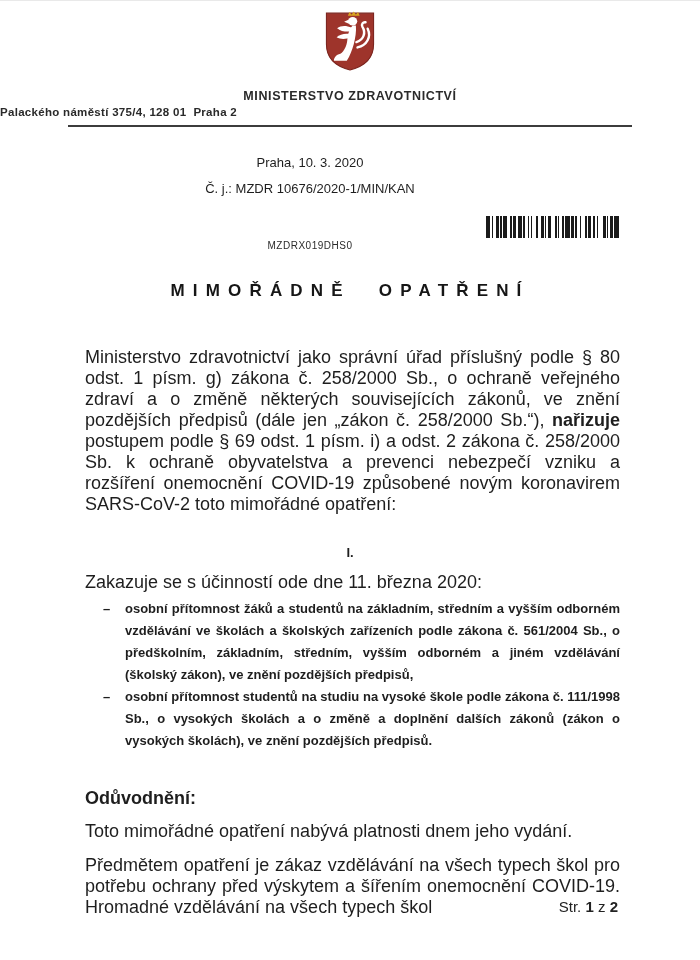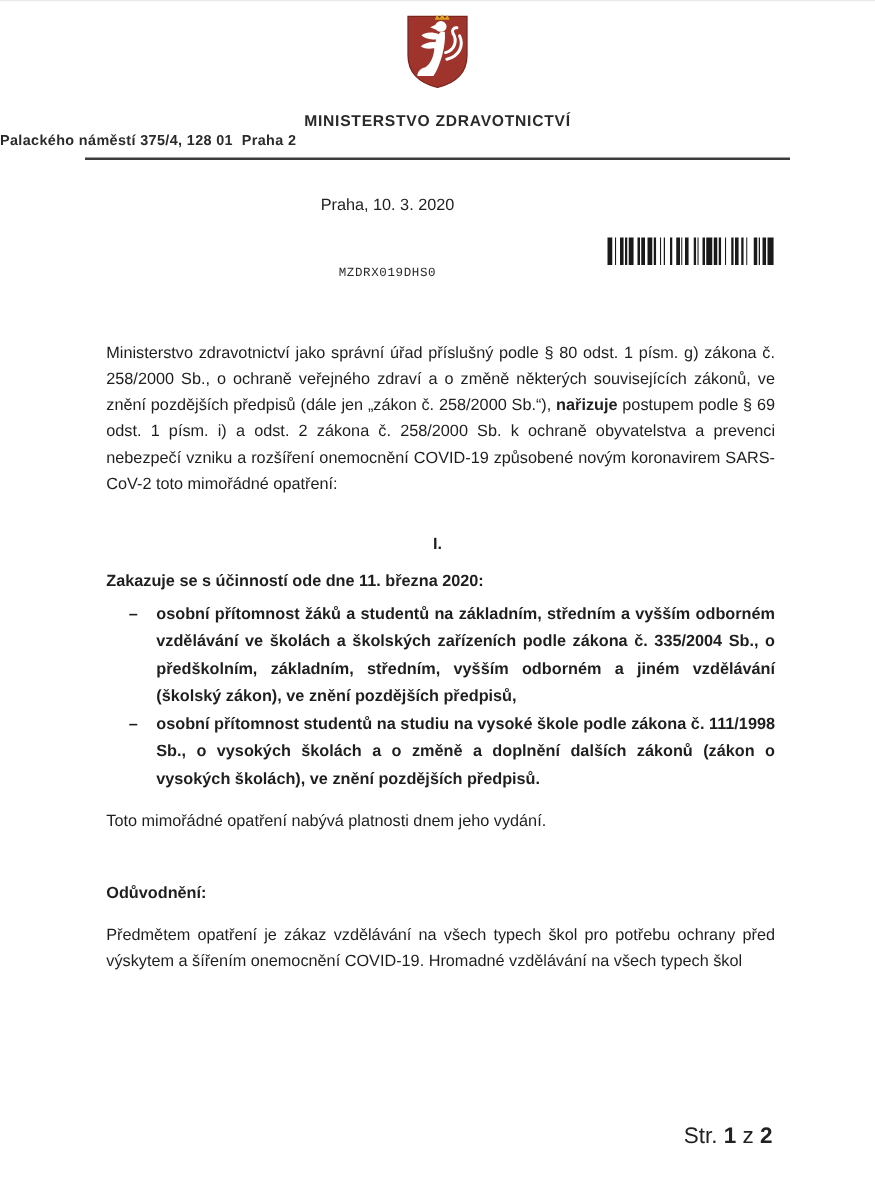--- a/index.html
+++ b/index.html
@@ -30,55 +30,55 @@
   
   .meta{margin:28px 80px 0 0;text-align:center;}
   .meta .place-date{font-size:13px;}
   .meta .ref-number{font-size:13px;margin-top:11px;}
   .barcode{
     margin-top:6px;margin-left:auto;
     height:22px;width:auto;display:inline-block;
     font-size:0;line-height:0;
   }
   .barcode-row{text-align:right;margin-top:6px;}
-  .barcode-text{font-size:10px;letter-spacing:.5px;margin-top:2px;color:#2a2a2a;font-family:Liberation Mono, monospace;}
+  .barcode-text{font-size:10px;letter-spacing:.5px;margin-top:2px;color:#2a2a2a;}
   
   .doc-title{
     margin-top:30px;text-align:center;
     font-size:17px;font-weight:bold;
     letter-spacing:.48em;word-spacing:.9em;
     color:#161616;
   }
   
-  .body-block{margin-left:85px;margin-right:80px;font-size:13px;line-height:21px;}
+  .body-block{margin-left:85px;margin-right:80px;font-size:18px;line-height:21px;}
   .justify{text-align:justify;}
   .intro-para{margin-top:46px;}
   .sec-heading{
     margin-top:30px;text-align:center;
     font-size:13px;font-weight:bold;
   }
-  .lead-line{margin-top:12px;font-weight:bold;}
+  .lead-line{margin-top:12px;font-weight:normal;}
   ul.measures{
     list-style:none;margin:5px 80px 0 85px;padding:0;
     font-size:13px;line-height:22px;font-weight:bold;
   }
   ul.measures li{
     position:relative;
     padding-left:40px;text-align:justify;
   }
   ul.measures li .dash{position:absolute;left:18px;top:0;font-weight:bold;}
   .sec2-heading{margin-top:16px;}
   .plain-line{margin-top:12px;}
   .just-heading{margin-top:36px;font-weight:bold;}
   .just-para1{margin-top:40px;}
   .just-para2{margin-top:13px;}
   
   .footer{
     position:absolute;right:82px;top:897px;
-    font-size:18px;color:#222;text-align:center;
+    font-size:15px;color:#222;text-align:center;
   }
   .footer b{font-weight:bold;}
 </style>
 </head>
 <body>
 
 <div class="page">
 
   <div class="emblem-wrap">
     <svg width="58" height="60" viewBox="0 0 100 112" aria-hidden="true">
@@ -98,43 +98,45 @@
       <path d="M46 9 L49 2 L53 7 L57 1 L61 7 L65 2 L68 9 Z" fill="#d9a520"></path>
     </svg>
   </div>
 
   <div class="ministry-name">MINISTERSTVO ZDRAVOTNICTVÍ</div>
   <div class="ministry-address">Palackého náměstí 375/4, 128 01  Praha 2</div>
   <div class="header-rule"></div>
 
   <div class="meta">
     <div class="place-date">Praha, 10. 3. 2020</div>
+    <div class="ref-number">Č. j.: MZDR 10676/2020-1/MIN/KAN</div>
     <div class="barcode-row">
       <span class="barcode" id="barcode"><span style="display: inline-block; vertical-align: top; height: 22px; width: 4.35px; background: rgb(26, 26, 26);"></span><span style="display: inline-block; vertical-align: top; height: 22px; width: 1.45px; background: rgb(255, 255, 255);"></span><span style="display: inline-block; vertical-align: top; height: 22px; width: 1.45px; background: rgb(26, 26, 26);"></span><span style="display: inline-block; vertical-align: top; height: 22px; width: 2.9px; background: rgb(255, 255, 255);"></span><span style="display: inline-block; vertical-align: top; height: 22px; width: 2.9px; background: rgb(26, 26, 26);"></span><span style="display: inline-block; vertical-align: top; height: 22px; width: 1.45px; background: rgb(255, 255, 255);"></span><span style="display: inline-block; vertical-align: top; height: 22px; width: 1.45px; background: rgb(26, 26, 26);"></span><span style="display: inline-block; vertical-align: top; height: 22px; width: 1.45px; background: rgb(255, 255, 255);"></span><span style="display: inline-block; vertical-align: top; height: 22px; width: 4.35px; background: rgb(26, 26, 26);"></span><span style="display: inline-block; vertical-align: top; height: 22px; width: 2.9px; background: rgb(255, 255, 255);"></span><span style="display: inline-block; vertical-align: top; height: 22px; width: 1.45px; background: rgb(26, 26, 26);"></span><span style="display: inline-block; vertical-align: top; height: 22px; width: 1.45px; background: rgb(255, 255, 255);"></span><span style="display: inline-block; vertical-align: top; height: 22px; width: 2.9px; background: rgb(26, 26, 26);"></span><span style="display: inline-block; vertical-align: top; height: 22px; width: 1.45px; background: rgb(255, 255, 255);"></span><span style="display: inline-block; vertical-align: top; height: 22px; width: 4.35px; background: rgb(26, 26, 26);"></span><span style="display: inline-block; vertical-align: top; height: 22px; width: 1.45px; background: rgb(255, 255, 255);"></span><span style="display: inline-block; vertical-align: top; height: 22px; width: 1.45px; background: rgb(26, 26, 26);"></span><span style="display: inline-block; vertical-align: top; height: 22px; width: 2.9px; background: rgb(255, 255, 255);"></span><span style="display: inline-block; vertical-align: top; height: 22px; width: 1.45px; background: rgb(26, 26, 26);"></span><span style="display: inline-block; vertical-align: top; height: 22px; width: 1.45px; background: rgb(255, 255, 255);"></span><span style="display: inline-block; vertical-align: top; height: 22px; width: 1.45px; background: rgb(26, 26, 26);"></span><span style="display: inline-block; vertical-align: top; height: 22px; width: 4.35px; background: rgb(255, 255, 255);"></span><span style="display: inline-block; vertical-align: top; height: 22px; width: 1.45px; background: rgb(26, 26, 26);"></span><span style="display: inline-block; vertical-align: top; height: 22px; width: 2.9px; background: rgb(255, 255, 255);"></span><span style="display: inline-block; vertical-align: top; height: 22px; width: 2.9px; background: rgb(26, 26, 26);"></span><span style="display: inline-block; vertical-align: top; height: 22px; width: 1.45px; background: rgb(255, 255, 255);"></span><span style="display: inline-block; vertical-align: top; height: 22px; width: 1.45px; background: rgb(26, 26, 26);"></span><span style="display: inline-block; vertical-align: top; height: 22px; width: 1.45px; background: rgb(255, 255, 255);"></span><span style="display: inline-block; vertical-align: top; height: 22px; width: 2.9px; background: rgb(26, 26, 26);"></span><span style="display: inline-block; vertical-align: top; height: 22px; width: 4.35px; background: rgb(255, 255, 255);"></span><span style="display: inline-block; vertical-align: top; height: 22px; width: 1.45px; background: rgb(26, 26, 26);"></span><span style="display: inline-block; vertical-align: top; height: 22px; width: 1.45px; background: rgb(255, 255, 255);"></span><span style="display: inline-block; vertical-align: top; height: 22px; width: 1.45px; background: rgb(26, 26, 26);"></span><span style="display: inline-block; vertical-align: top; height: 22px; width: 2.9px; background: rgb(255, 255, 255);"></span><span style="display: inline-block; vertical-align: top; height: 22px; width: 1.45px; background: rgb(26, 26, 26);"></span><span style="display: inline-block; vertical-align: top; height: 22px; width: 1.45px; background: rgb(255, 255, 255);"></span><span style="display: inline-block; vertical-align: top; height: 22px; width: 4.35px; background: rgb(26, 26, 26);"></span><span style="display: inline-block; vertical-align: top; height: 22px; width: 1.45px; background: rgb(255, 255, 255);"></span><span style="display: inline-block; vertical-align: top; height: 22px; width: 2.9px; background: rgb(26, 26, 26);"></span><span style="display: inline-block; vertical-align: top; height: 22px; width: 1.45px; background: rgb(255, 255, 255);"></span><span style="display: inline-block; vertical-align: top; height: 22px; width: 1.45px; background: rgb(26, 26, 26);"></span><span style="display: inline-block; vertical-align: top; height: 22px; width: 2.9px; background: rgb(255, 255, 255);"></span><span style="display: inline-block; vertical-align: top; height: 22px; width: 1.45px; background: rgb(26, 26, 26);"></span><span style="display: inline-block; vertical-align: top; height: 22px; width: 4.35px; background: rgb(255, 255, 255);"></span><span style="display: inline-block; vertical-align: top; height: 22px; width: 1.45px; background: rgb(26, 26, 26);"></span><span style="display: inline-block; vertical-align: top; height: 22px; width: 1.45px; background: rgb(255, 255, 255);"></span><span style="display: inline-block; vertical-align: top; height: 22px; width: 2.9px; background: rgb(26, 26, 26);"></span><span style="display: inline-block; vertical-align: top; height: 22px; width: 1.45px; background: rgb(255, 255, 255);"></span><span style="display: inline-block; vertical-align: top; height: 22px; width: 2.9px; background: rgb(26, 26, 26);"></span><span style="display: inline-block; vertical-align: top; height: 22px; width: 1.45px; background: rgb(255, 255, 255);"></span><span style="display: inline-block; vertical-align: top; height: 22px; width: 1.45px; background: rgb(26, 26, 26);"></span><span style="display: inline-block; vertical-align: top; height: 22px; width: 4.35px; background: rgb(255, 255, 255);"></span><span style="display: inline-block; vertical-align: top; height: 22px; width: 2.9px; background: rgb(26, 26, 26);"></span><span style="display: inline-block; vertical-align: top; height: 22px; width: 1.45px; background: rgb(255, 255, 255);"></span><span style="display: inline-block; vertical-align: top; height: 22px; width: 1.45px; background: rgb(26, 26, 26);"></span><span style="display: inline-block; vertical-align: top; height: 22px; width: 1.45px; background: rgb(255, 255, 255);"></span><span style="display: inline-block; vertical-align: top; height: 22px; width: 2.9px; background: rgb(26, 26, 26);"></span><span style="display: inline-block; vertical-align: top; height: 22px; width: 1.45px; background: rgb(255, 255, 255);"></span><span style="display: inline-block; vertical-align: top; height: 22px; width: 4.35px; background: rgb(26, 26, 26);"></span><span style="display: inline-block; vertical-align: top; height: 22px; width: 1.45px; background: rgb(255, 255, 255);"></span></span>
     </div>
     <div class="barcode-text">MZDRX019DHS0</div>
   </div>
 
+  <div class="doc-title">MIMOŘÁDNĚ OPATŘENÍ</div>
 
   <p class="body-block justify intro-para"><span>Ministerstvo zdravotnictví jako správní úřad příslušný podle § 80 odst. 1 písm. g) zákona č. 258/2000 Sb., o ochraně veřejného zdraví a o změně některých souvisejících zákonů, ve znění pozdějších předpisů (dále jen „zákon č. 258/2000 Sb.“), </span><b>nařizuje</b><span> postupem podle § 69 odst. 1 písm. i) a odst. 2 zákona č. 258/2000 Sb. k ochraně obyvatelstva a prevenci nebezpečí vzniku a rozšíření onemocnění COVID-19 způsobené novým koronavirem SARS-CoV-2 toto mimořádné opatření:</span></p>
 
   <div class="sec-heading">I.</div>
   <div class="body-block lead-line">Zakazuje se s účinností ode dne 11. března 2020:</div>
 
   <ul class="measures">
     <li>
       <span class="dash">–</span>
-      <span>osobní přítomnost žáků a studentů na základním, středním a vyšším odborném vzdělávání ve školách a školských zařízeních podle zákona č. 335/2004 Sb., o předškolním, základním, středním, vyšším odborném a jiném vzdělávání (školský zákon), ve znění pozdějších předpisů,</span>
+      <span>osobní přítomnost žáků a studentů na základním, středním a vyšším odborném vzdělávání ve školách a školských zařízeních podle zákona č. 561/2004 Sb., o předškolním, základním, středním, vyšším odborném a jiném vzdělávání (školský zákon), ve znění pozdějších předpisů,</span>
     </li>
     <li>
       <span class="dash">–</span>
       <span>osobní přítomnost studentů na studiu na vysoké škole podle zákona č. 111/1998 Sb., o vysokých školách a o změně a doplnění dalších zákonů (zákon o vysokých školách), ve znění pozdějších předpisů.</span>
     </li>
   </ul>
 
+  <div class="body-block just-heading">Odůvodnění:</div>
+
   <div class="body-block plain-line">Toto mimořádné opatření nabývá platnosti dnem jeho vydání.</div>
-
-  <div class="body-block just-heading">Odůvodnění:</div>
   <p class="body-block justify just-para2">Předmětem opatření je zákaz vzdělávání na všech typech škol pro potřebu ochrany před výskytem a šířením onemocnění COVID-19. Hromadné vzdělávání na všech typech škol</p>
 
   <div class="footer"><span>Str.</span> <b>1</b> <span>z</span> <b>2</b></div>
 
 </div>
 
 </body></html>

